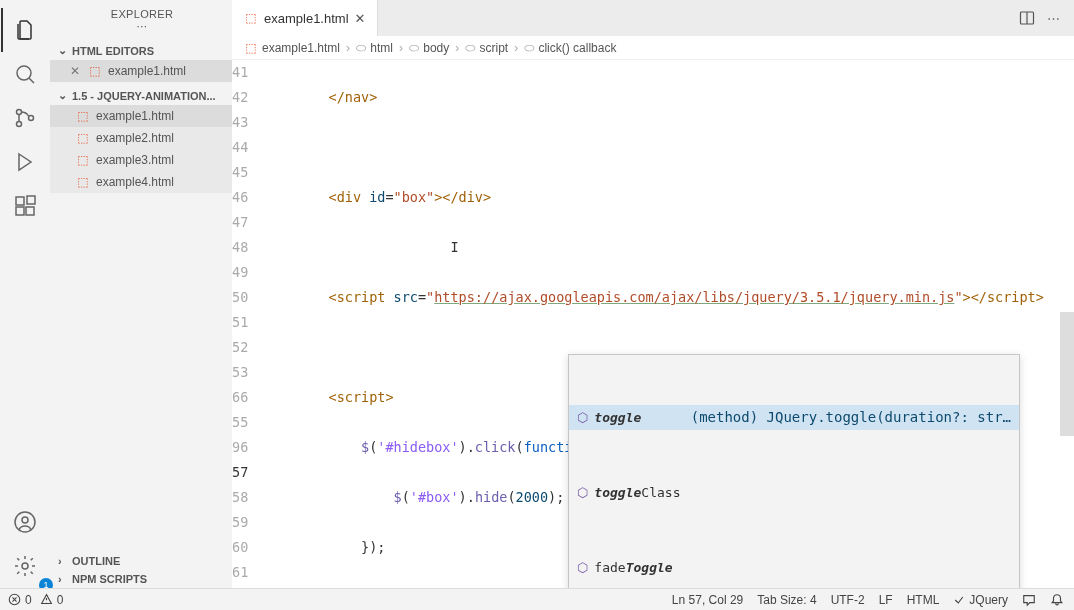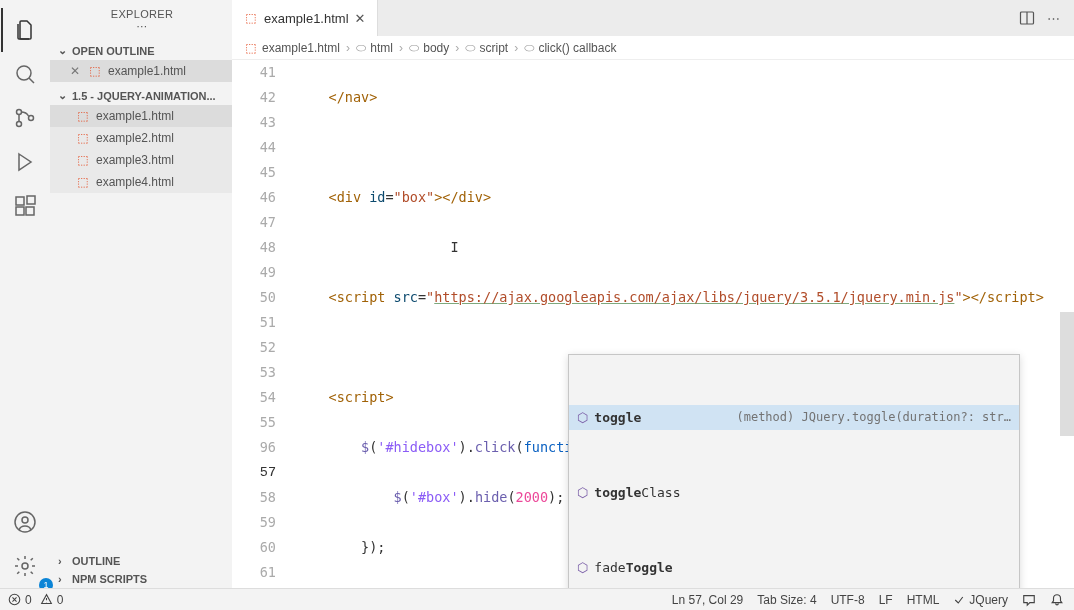--- a/index.html
+++ b/index.html
@@ -134,41 +134,40 @@
     overflow:hidden;
     font-family: "Menlo","Consolas",monospace;
     font-size: 13.5px;
     line-height: 25px;
     position:relative;
   }
   .gutter {
     width: 60px;
     background:#fff;
     color:#aaa;
-    text-align:right;
     padding-right: 16px;
     user-select:none;
   }
   .gutter .ln { height:25px; }
-  .gutter .ln.current { color:#333; font-weight:500;font-family:Liberation Mono, monospace; }
+  .gutter .ln.current { color:#333; font-weight:500; }
   .code {
     flex:1;
     position:relative;
     white-space:pre;
     color:#333;
     overflow:hidden;
   }
   .code .line { height:25px; padding-left: 4px; position:relative; }
   .tag { color:#a16207; }
   .attr { color:#0c4a6e; }
   .str { color:#b14c29; }
   .kw { color:#0a61c2; }
   .fn { color:#6b5fae; }
   .sel { color:#8b5cf6; }
-  .num { color:#ec4899; }
+  .num { color:#0c4a6e; }
   .method { color:#6b5fae; }
   .underline { text-decoration: underline; text-decoration-color:#7da87d;margin-top:32px; }
 
   .suggest-widget {
     position:absolute;
     left: 276px;
     top: 294px;
     width: 452px;
     background:#f3f3f3;
     border:1px solid #c6c6c6;
@@ -180,24 +179,24 @@
   .suggest-row {
     display:flex;
     align-items:center;
     gap:6px;
     padding: 3px 8px;
     height: 25px;
   }
   .suggest-row.selected { background:#d0e3f3; }
   .suggest-icon { color:#7b5fa8; font-size:13px; }
   .suggest-label { flex:0 0 auto; }
-  .suggest-label b { font-weight:700; }
+  .suggest-label b { font-weight:700;font-style:italic; }
   .suggest-doc {
-    color:#737373;
-    font-size:12px;
+    color:#0c4a6e;
+    font-size:14px;
     flex:1;
     text-align:right;
     white-space:nowrap;
     overflow:hidden;
     text-overflow:ellipsis;
     padding-left: 10px;
   }
 
   .minimap-slider {
     position:absolute;
@@ -296,21 +295,21 @@
 
   <div class="sidebar">
     <div class="sidebar-header">
       <span>EXPLORER</span>
       <span>⋯</span>
     </div>
 
     <div class="sidebar-section">
       <div class="section-title">
         <span class="chevron">⌄</span>
-        <span>OPEN OUTLINE</span>
+        <span>HTML EDITORS</span>
       </div>
       <div class="open-editor-row active">
         <span class="close-x">✕</span>
         <span class="html-icon">⬚</span>
         <span>example1.html</span>
       </div>
     </div>
 
     <div class="sidebar-section">
       <div class="section-title">
@@ -401,21 +400,21 @@
           <div class="ln">44</div>
           <div class="ln">45</div>
           <div class="ln">46</div>
           <div class="ln">47</div>
           <div class="ln">48</div>
           <div class="ln">49</div>
           <div class="ln">50</div>
           <div class="ln">51</div>
           <div class="ln">52</div>
           <div class="ln">53</div>
-          <div class="ln">54</div>
+          <div class="ln">66</div>
           <div class="ln">55</div>
           <div class="ln">96</div>
           <div class="ln current">57</div>
           <div class="ln">58</div>
           <div class="ln">59</div>
           <div class="ln">60</div>
           <div class="ln">61</div>
       </div>
       <div class="code">
 <div class="line">    <span class="tag">&lt;/nav&gt;</span></div>
@@ -477,21 +476,21 @@
       <svg width="13" height="13" viewBox="0 0 16 16" fill="none" stroke="currentColor" stroke-width="1.3">
           <path d="M8 2l6 11H2L8 2z"></path>
           <path d="M8 6v3M8 11v.5"></path>
         </svg>
       <span>0</span>
     </span>
   </div>
   <div class="status-right">
     <span class="status-item">Ln 57, Col 29</span>
     <span class="status-item">Tab Size: 4</span>
-    <span class="status-item">UTF-8</span>
+    <span class="status-item">UTF-2</span>
     <span class="status-item">LF</span>
     <span class="status-item">HTML</span>
     <span class="status-item">
       <svg width="12" height="12" viewBox="0 0 16 16" fill="none" stroke="currentColor" stroke-width="1.5">
           <path d="M3 8l4 4 6-8"></path>
         </svg>
       <span>JQuery</span>
     </span>
     <span class="status-item">
       <svg width="14" height="14" viewBox="0 0 16 16" fill="none" stroke="currentColor" stroke-width="1.3">

